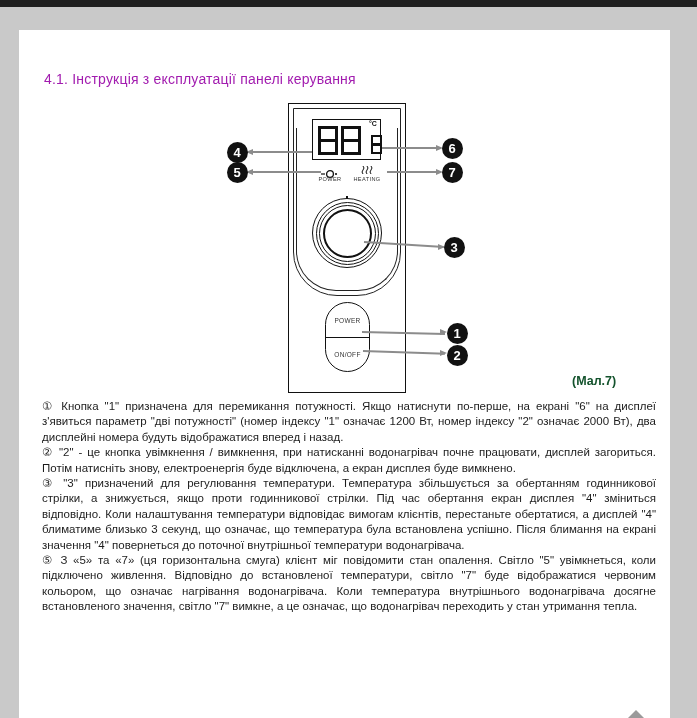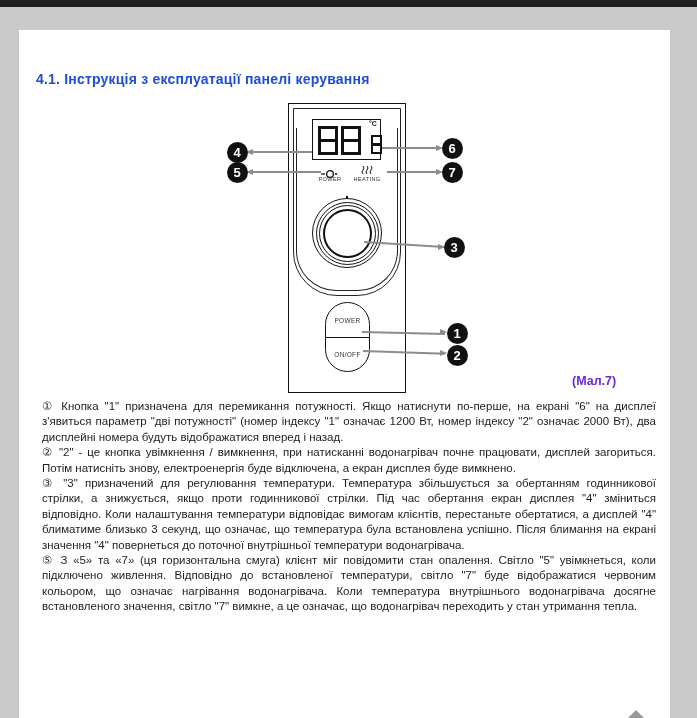--- a/index.html
+++ b/index.html
@@ -1,21 +1,21 @@
 <!DOCTYPE html>
 <html><head>
 <meta charset="utf-8">
 <style>
   html,body{margin:0;padding:0;}
   body{font-family:"Liberation Sans", sans-serif;}
   .canvas{position:relative;width:697px;height:718px;background:#c9c9c9;overflow:hidden;}
   .topbar{position:absolute;left:0;top:0;width:697px;height:7px;background:#1f1f1f;}
   .sheet{position:absolute;left:19px;top:30px;width:651px;height:688px;background:#ffffff;}
-  .page-title{position:absolute;left:36px;top:71px;font-size:14px;font-weight:bold;color:#1d4ed8;letter-spacing:.2px;}
-  .fig-caption{position:absolute;left:572px;top:374px;font-size:12.5px;font-weight:bold;color:#6d28d9;}
+  .page-title{position:absolute;left:44px;top:71px;font-size:14px;font-weight:normal;color:#a21caf;letter-spacing:.2px;}
+  .fig-caption{position:absolute;left:572px;top:374px;font-size:12.5px;font-weight:bold;color:#14532d;}
 
   
   .panel{position:absolute;left:288px;top:103px;width:118px;height:290px;border:1.5px solid #111;box-sizing:border-box;background:#fff;}
   .panel-inner{position:absolute;left:4px;top:4px;right:4px;height:186px;border:1.2px solid #222;border-radius:0 0 44px 44px;}
   .panel-inner2{position:absolute;left:7px;right:7px;top:24px;height:162px;border:1.2px solid #222;border-top:none;border-radius:0 0 40px 40px;}
 
   .display{position:absolute;left:312px;top:119px;width:69px;height:41px;border:1.6px solid #111;box-sizing:border-box;background:#fff;}
   .seg-big{position:absolute;width:20px;height:29px;border:3.6px solid #111;box-sizing:border-box;}
   .seg-big::after{content:"";position:absolute;left:0;right:0;top:50%;margin-top:-1.8px;height:3.6px;background:#111;}
   .seg-small{position:absolute;width:11px;height:19px;border:2.4px solid #111;box-sizing:border-box;}

